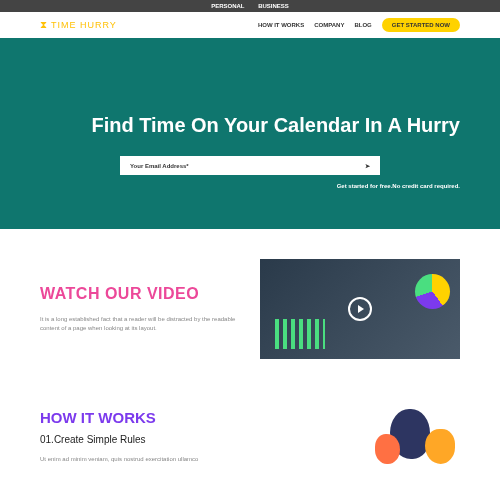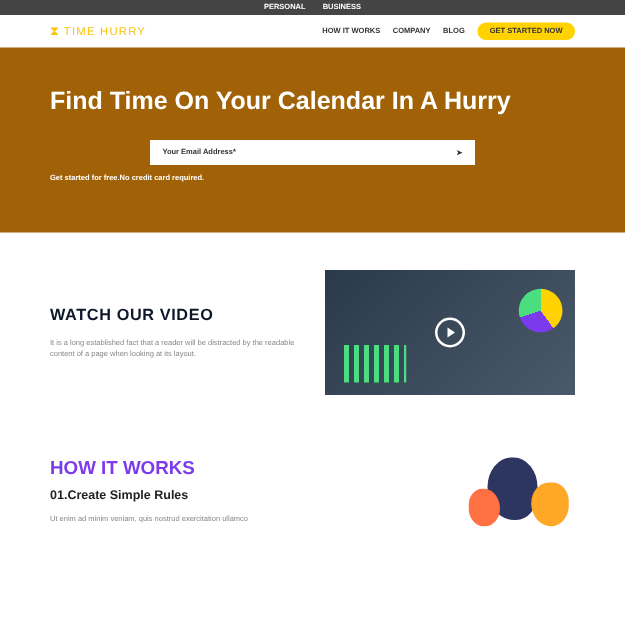--- a/index.html
+++ b/index.html
@@ -5,39 +5,39 @@
 *{margin:0;padding:0;box-sizing:border-box;font-family:Arial,sans-serif}
 body{width:500px;background:#fff}
 .topbar{background:#444;color:#fff;font-size:6px;padding:3px 0;text-align:center}
 .topbar span{margin:0 6px;font-weight:bold}
 .navbar{background:#fff;display:flex;align-items:center;padding:6px 40px;justify-content:space-between}
 .logo{display:flex;align-items:center;gap:4px}
 .logo-icon{color:#ffc107;font-size:10px}
 .logo-text{color:#ffc107;font-weight:normal;font-size:9px;letter-spacing:1px}
 .navlinks{display:flex;align-items:center;gap:10px;font-size:6px;font-weight:bold;color:#333}
 .cta-btn{background:#ffd200;padding:4px 10px;border-radius:10px;font-size:6px;font-weight:bold}
-.hero{background:#a16207;color:#fff;text-align:left;padding:30px 40px 40px}
+.hero{background:#0f766e;color:#fff;text-align:right;padding:74px 40px 40px}
 .hero h1{font-size:20px;font-weight:bold;line-height:1.3;margin-bottom:18px}
 .email-box{background:#fff;width:260px;margin:0 auto;padding:6px 10px;display:flex;justify-content:space-between;align-items:center}
 .email-box span{color:#333;font-size:6px;font-weight:bold}
 .send-icon{color:#333;font-size:8px}
 .hero-sub{font-size:6px;margin-top:8px;font-weight:bold}
 .video-sec{display:flex;padding:30px 40px;gap:20px;align-items:center}
 .video-left{flex:1}
-.video-left h2{font-size:13px;font-weight:bold;color:#0f172a;letter-spacing:0.5px;margin-bottom:12px}
+.video-left h2{font-size:16px;font-weight:bold;color:#ec4899;letter-spacing:0.5px;margin-bottom:12px}
 .video-left p{font-size:6px;color:#888;line-height:1.5}
 .video-right{flex:1;position:relative;height:100px;background:linear-gradient(135deg,#2a3a4a 0%,#3a4a5a 50%,#4a5a6a 100%);display:flex;align-items:center;justify-content:center;overflow:hidden}
 .video-right::before{content:"";position:absolute;right:10px;top:15px;width:35px;height:35px;border-radius:50%;background:conic-gradient(#ffd200 0 40%,#7c3aed 40% 70%,#4ade80 70% 100%)}
 .video-right::after{content:"";position:absolute;left:15px;bottom:10px;width:50px;height:30px;background:repeating-linear-gradient(90deg,#4ade80 0 4px,transparent 4px 8px)}
 .play-btn{width:24px;height:24px;border:2px solid #fff;border-radius:50%;display:flex;align-items:center;justify-content:center;position:relative;z-index:2}
 .play-btn::before{content:"";border-left:6px solid #fff;border-top:4px solid transparent;border-bottom:4px solid transparent;margin-left:2px}
 .how-sec{padding:20px 40px;display:flex;gap:20px}
 .how-left{flex:1.2}
 .how-left h2{color:#7c3aed;font-size:15px;font-weight:bold;margin-bottom:8px}
-.how-left h3{color:#222;font-size:10px;font-weight:bold;margin-bottom:11px}
+.how-left h3{color:#222;font-size:10px;font-weight:normal;margin-bottom:11px}
 .how-left p{font-size:6px;color:#888}
 .how-right{flex:1;position:relative;height:60px}
 .blob1{position:absolute;right:30px;top:0;width:40px;height:50px;background:#2d3561;border-radius:50% 50% 45% 55%}
 .blob2{position:absolute;right:5px;top:20px;width:30px;height:35px;background:#ffa726;border-radius:50% 45% 50% 55%}
 .blob3{position:absolute;right:60px;top:25px;width:25px;height:30px;background:#ff7043;border-radius:45% 55% 50% 50%}
 </style>
 </head>
 <body>
 
 <div class="topbar">

